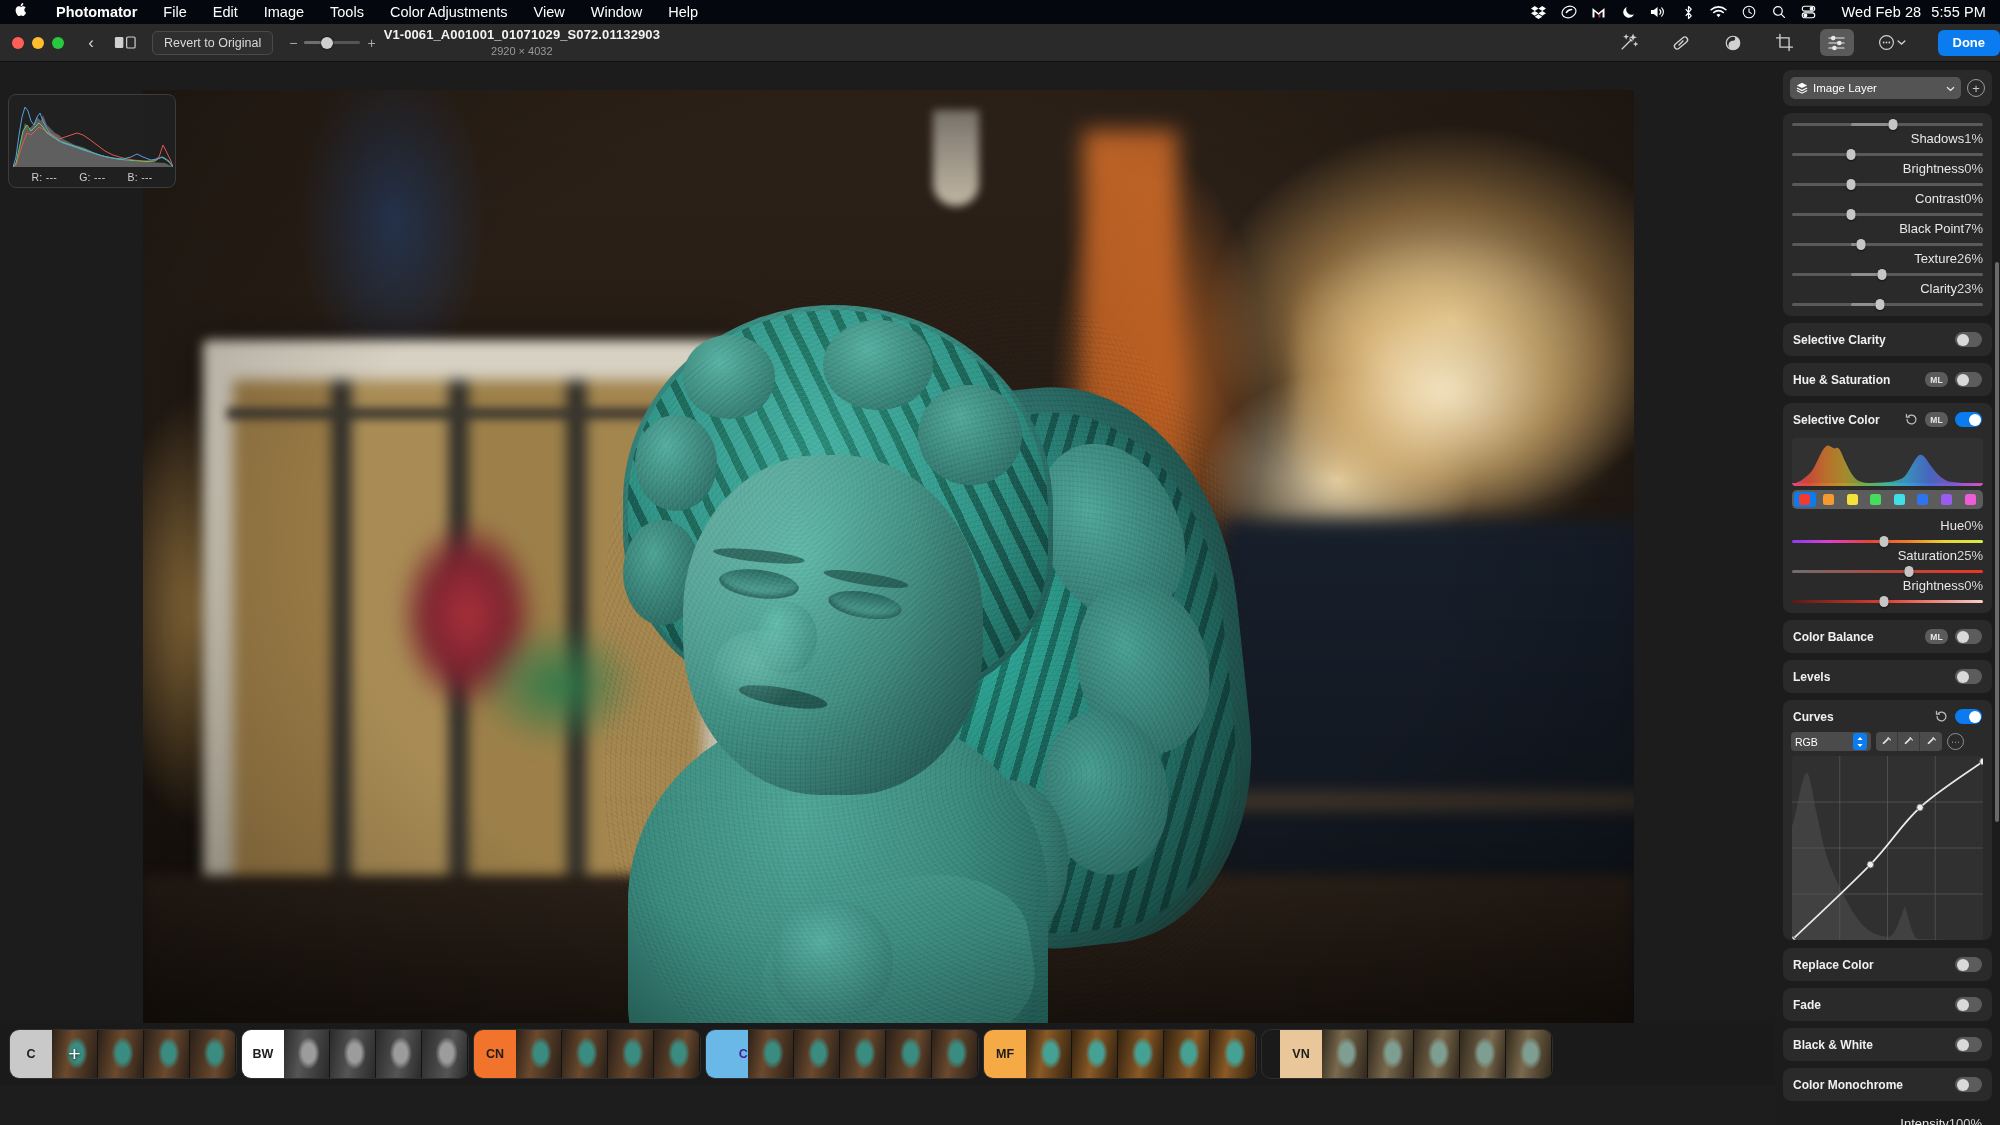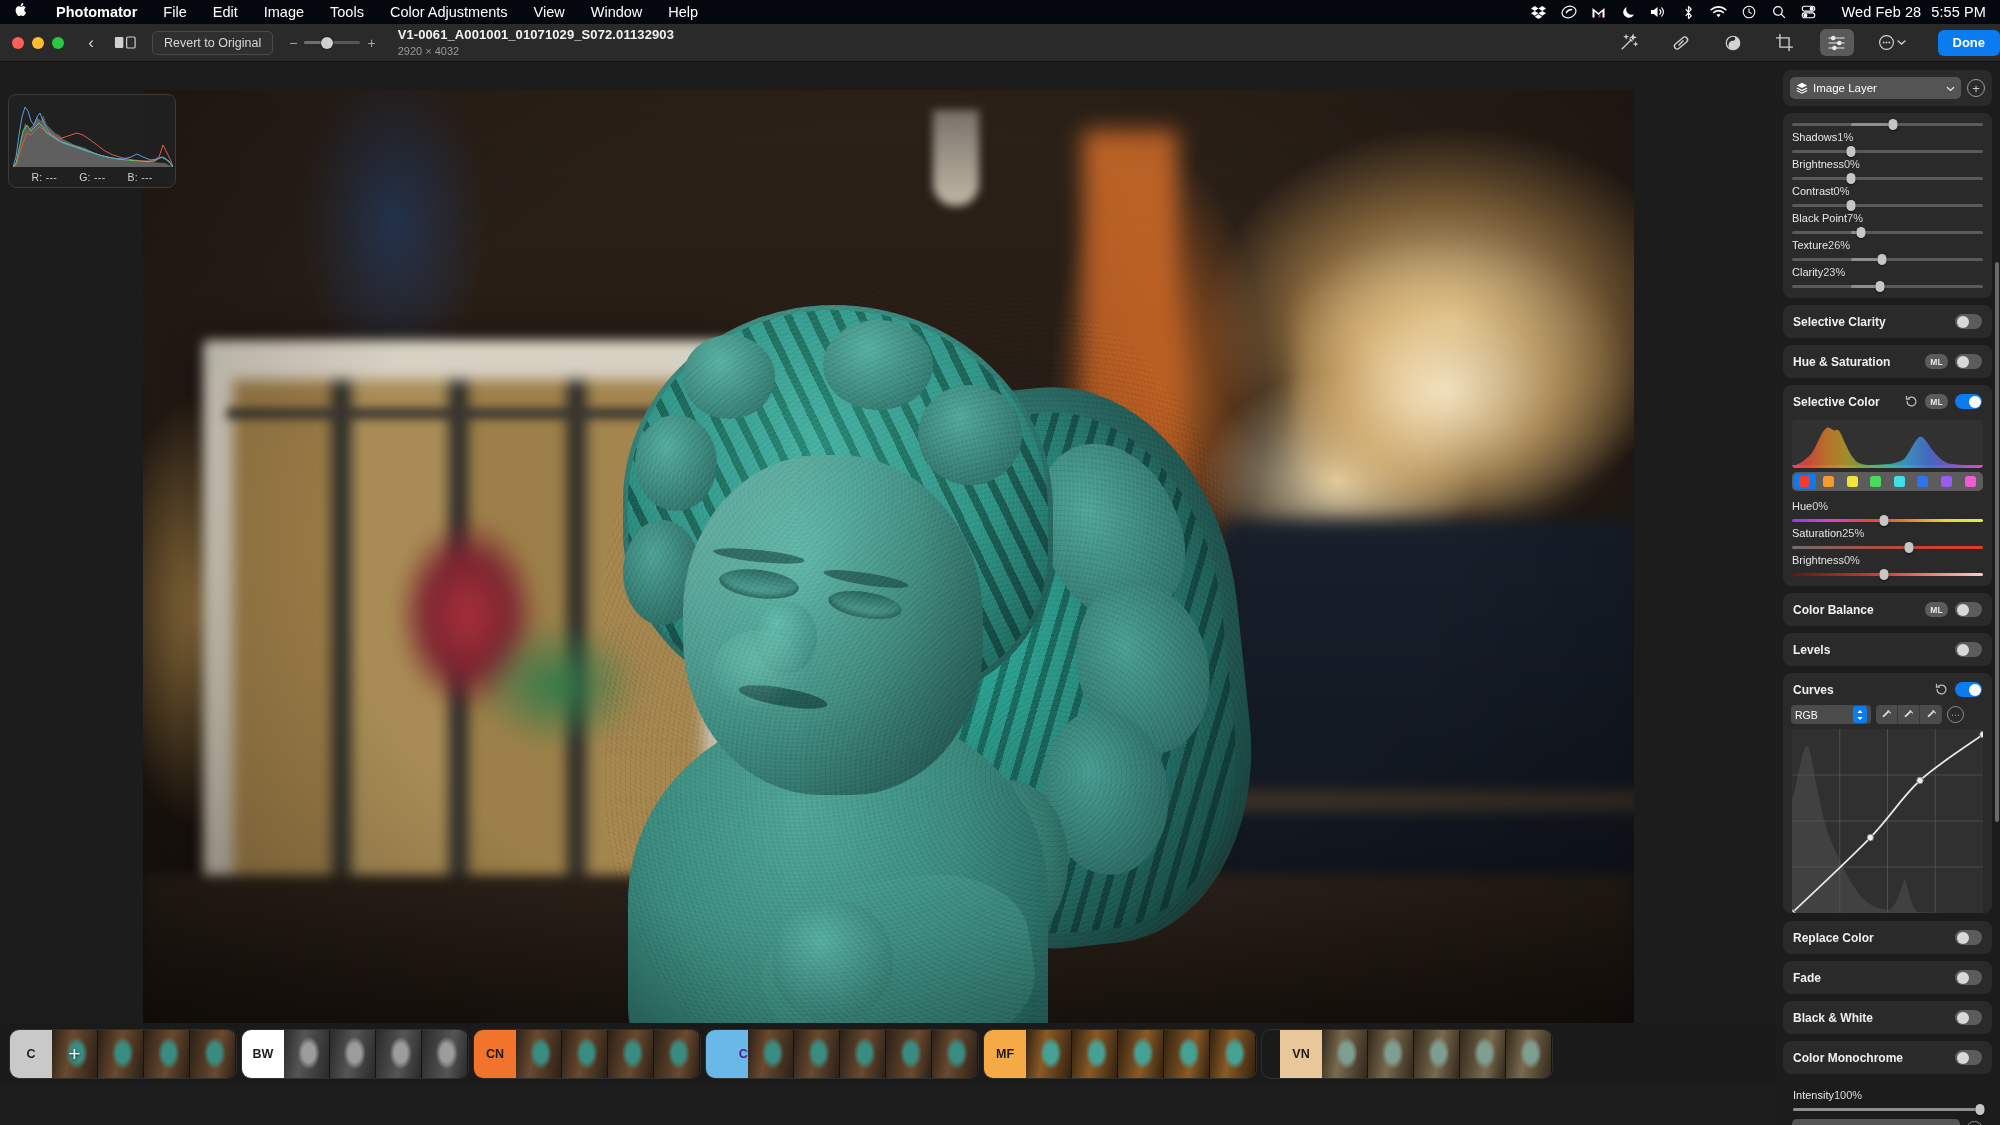--- a/index.html
+++ b/index.html
@@ -35,21 +35,21 @@
   .back-chev { width:26px; margin-left:14px; font-size:17px; color:#d6d6d6; }
   .compare { width:30px; margin-left:6px; }
   .revert { margin-left:12px; padding:0 11px; height:24px; border:1px solid #4a4a4a;
             border-radius:5px; font-size:12.5px; color:#d8d8d8; background:#2f2f2f;
             display:flex; align-items:center;}
   .zoomwrap { display:flex; align-items:center; gap:7px; margin-left:16px; color:#a9a9a9; font-size:14px;}
   .zoomtrack { position:relative; width:56px; height:3px; background:#555; border-radius:2px; }
   .zoomtrack .fill { position:absolute; left:0; top:0; height:3px; width:40%; background:#6e6e6e; border-radius:2px;}
   .zoomknob { position:absolute; top:-4.5px; left:calc(40% - 6px); width:12px; height:12px;
               border-radius:50%; background:#cfcfcf; box-shadow:0 0 2px #000;}
-  .titleblock { margin-left:22px; line-height:1.12; }
+  .titleblock { margin-left:8px; line-height:1.12;text-align:center; }
   .ttl { font-size:13px; font-weight:bold; color:#f2f2f2; letter-spacing:.1px;}
   .sub { font-size:11px; color:#9a9a9a; margin-top:2px;}
   .tb-right { margin-left:auto; display:flex; align-items:center; gap:18px; }
   .tb-ico { width:34px; height:27px; display:flex; align-items:center; justify-content:center;
             color:#d2d2d2; border-radius:6px;}
   .tb-ico.sel { background:#5a5a5a; }
   .more { display:flex; align-items:center; gap:2px; width:40px; justify-content:center; color:#d2d2d2;}
   .done { margin-left:8px; background:#0a7cf0; color:#fff; font-size:13px; font-weight:bold;
           height:26px; padding:0 15px; border-radius:6px; display:flex; align-items:center;}
 
@@ -84,21 +84,21 @@
              padding:8px 8px 0 8px; overflow:hidden;}
   .card { background:#2a2a2a; border-radius:8px; margin-bottom:7px; }
   .layerbar { display:flex; align-items:center; gap:6px; padding:7px 7px; }
   .layersel { flex:1; height:22px; background:#545454; border-radius:5px; display:flex;
               align-items:center; padding:0 6px; gap:5px; color:#fff; font-size:11.5px;}
   .layersel .chev { margin-left:auto; font-size:10px; color:#e0e0e0;}
   .addbtn { width:18px; height:18px; border:1.2px solid #9a9a9a; border-radius:50%;
             display:flex; align-items:center; justify-content:center; color:#c8c8c8; font-size:13px; line-height:1;}
 
   .sl-block { padding:4px 9px 8px 9px; }
-  .sl-row { display:flex; justify-content:flex-start; font-size:11px; color:#e8e8e8;
+  .sl-row { display:flex; justify-content:flex-end; font-size:13px; color:#e8e8e8;
             padding:3px 0 1px 0; }
   .sl-row .val { color:#d8d8d8; }
   .track { position:relative; height:3px; background:#5a5a5a; border-radius:2px; margin:6px 0 2px 0;}
   .track .prog { position:absolute; top:0; height:3px; background:#8e8e8e; border-radius:2px;}
   .knob { position:absolute; top:-4px; width:9px; height:11px; border-radius:4.5px; background:#c6c6c6;
           box-shadow:0 1px 2px rgba(0,0,0,.6); transform:translateX(-4.5px);}
 
   .sec-head { display:flex; align-items:center; padding:9px 10px;border-radius:14px; }
   .sec-title { font-size:12px; font-weight:bold; color:#f0f0f0; }
   .sec-right { margin-left:auto; display:flex; align-items:center; gap:7px;}

